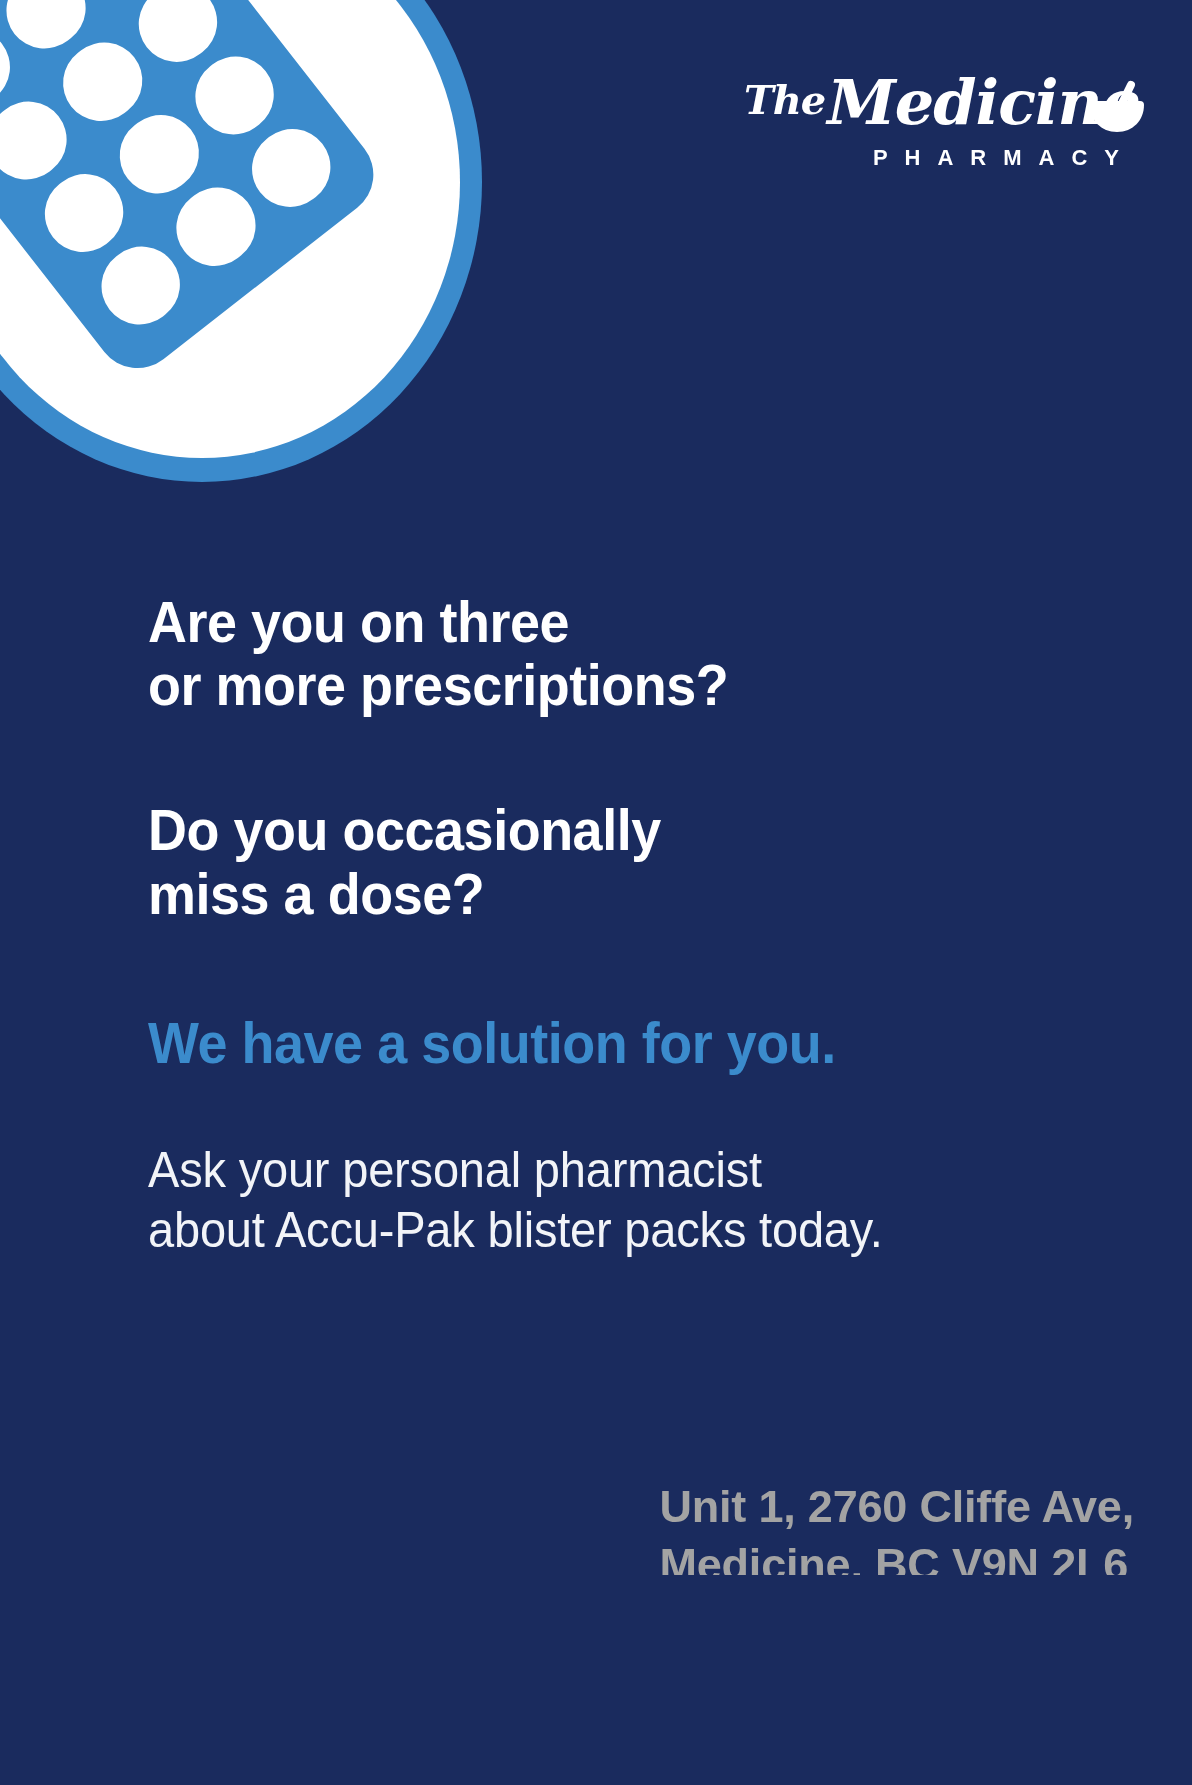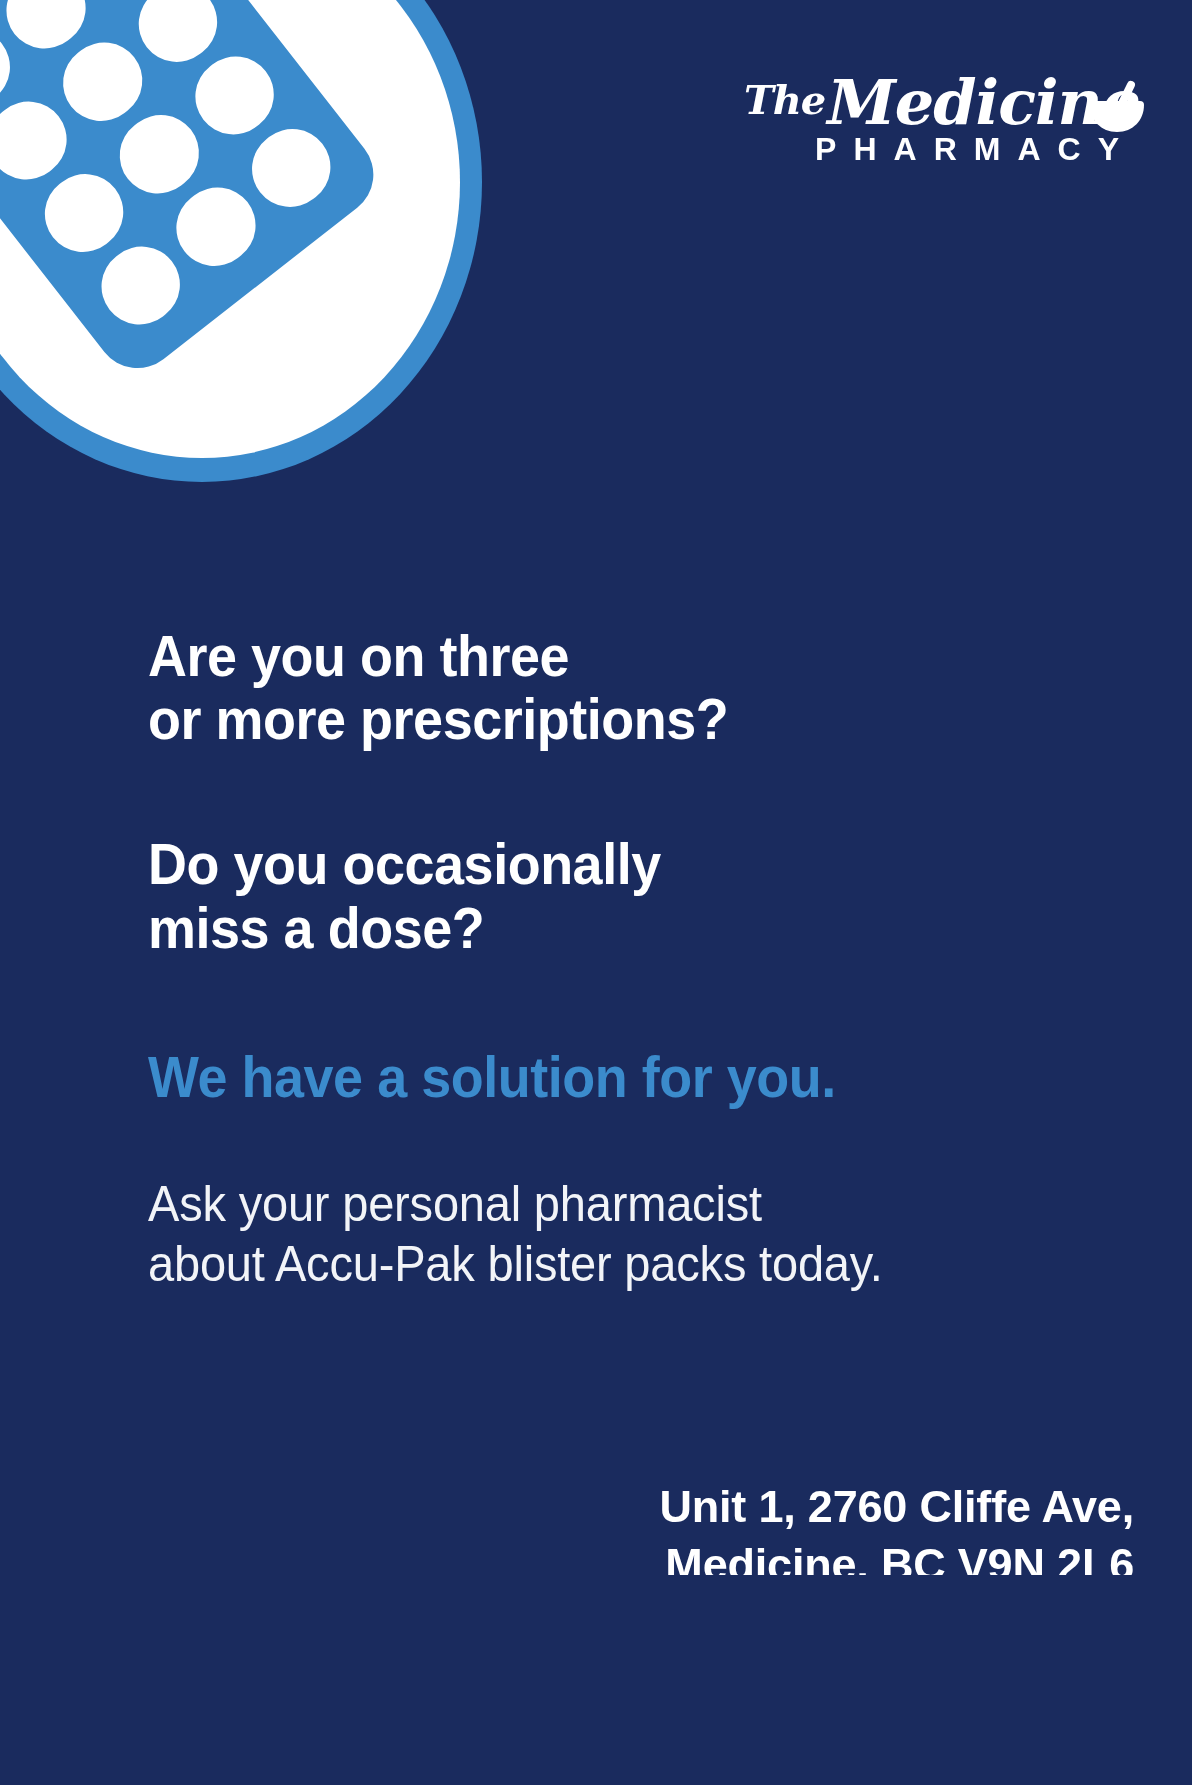--- a/index.html
+++ b/index.html
@@ -114,34 +114,35 @@
   }
   #mortar-pestle-icon {
     position: absolute;
     right: -4px;
     bottom: -4px;
     width: 54px;
     height: 56px;
   }
   #logo-pharmacy {
     display: block;
+    margin-top: 14px;
     font-family: "Liberation Sans", sans-serif;
     font-style: normal;
     font-weight: bold;
-    font-size: 32px;
+    font-size: 22px;
     letter-spacing: 17px;
     padding-right: 4px;
     color: #ffffff;
   }
 
   
   #content {
     position: absolute;
     left: 148px;
-    top: 624px;
+    top: 590px;
     width: 960px;
   }
   .headline {
     color: #ffffff;
     font-family: "Liberation Sans", sans-serif;
     font-weight: bold;
     font-size: 58px;
     line-height: 1.09;
     letter-spacing: -0.5px;
     margin: 0;
@@ -176,22 +177,22 @@
   .line {
     display: block;
     white-space: nowrap;
   }
 
   
   #address {
     position: absolute;
     right: 58px;
     top: 1478px;
-    text-align: right;
-    color: #ffffff;
+    text-align: left;
+    color: #a3a3a3;
     font-family: "Liberation Sans", sans-serif;
     font-weight: bold;
     font-size: 45px;
     line-height: 1.28;
     letter-spacing: -0.2px;
     margin-left: 10px;
   }
 </style>
 </head>
 <body>

